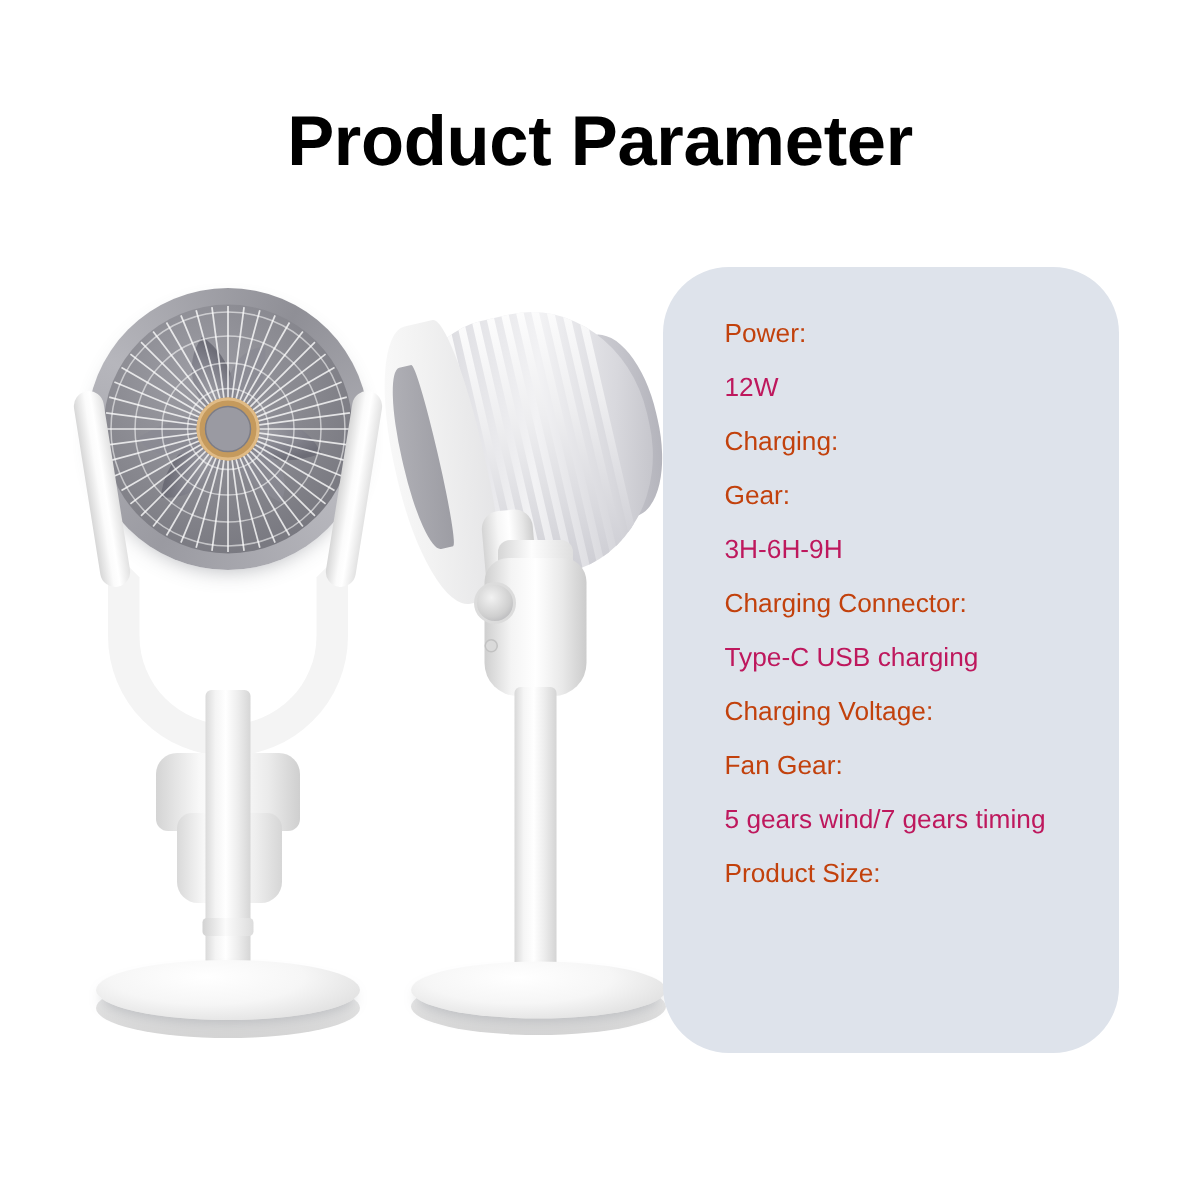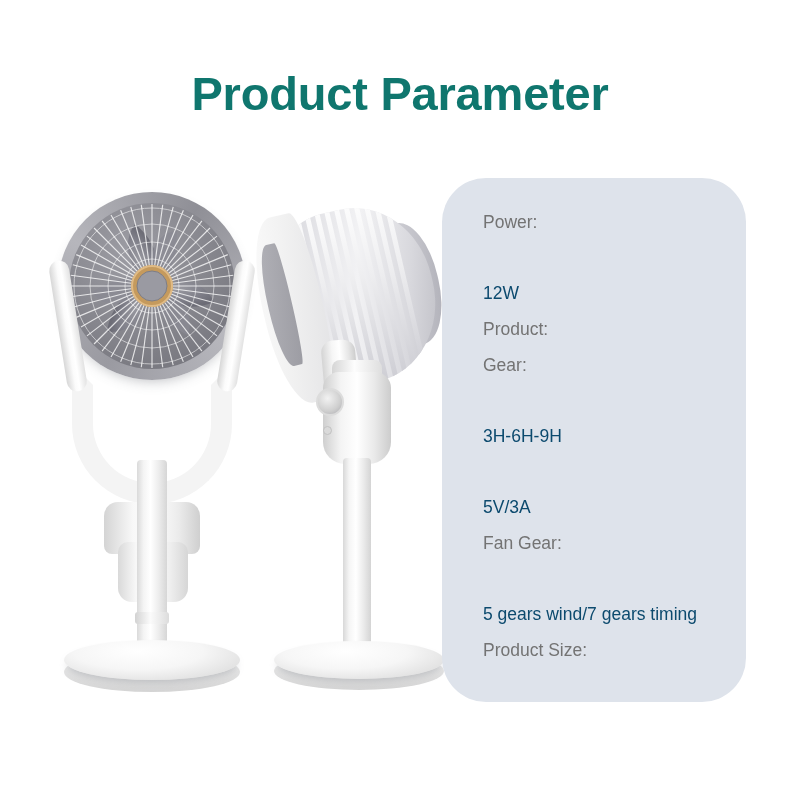--- a/index.html
+++ b/index.html
@@ -22,21 +22,21 @@
   
   #page-title {
     position: absolute;
     left: 0;
     top: 66px;
     width: 800px;
     text-align: center;
     font-size: 47px;
     font-weight: bold;
     letter-spacing: -0.2px;
-    color: #0f766e;
+    color: #000000;
     white-space: nowrap;
   }
 
   
   #spec-panel {
     position: absolute;
     left: 442px;
     top: 178px;
     width: 304px;
     height: 524px;
@@ -53,22 +53,22 @@
 
   .spec-row { display: block; }
 
   .spec-label,
   .spec-value {
     display: block;
     font-size: 17.5px;
     line-height: 36px;
     white-space: nowrap;
   }
-  .spec-label { color: #737373; }
-  .spec-value { color: #0c4a6e; margin-top: 35px; }
+  .spec-label { color: #c2410c; }
+  .spec-value { color: #be185d; }
 
   
   #fan-front {
     position: absolute;
     left: 36px;
     top: 184px;
     width: 232px;
     height: 508px;
   }
 
@@ -394,31 +394,35 @@
 
   <div id="spec-panel">
     <div id="spec-list">
 
       <div class="spec-row">
         <span class="spec-label">Power:</span>
         <span class="spec-value">12W</span>
       </div>
 
       <div class="spec-row">
-        <span class="spec-label">Product:</span>
+        <span class="spec-label">Charging:</span>
       </div>
 
       <div class="spec-row">
         <span class="spec-label">Gear:</span>
         <span class="spec-value">3H-6H-9H</span>
       </div>
 
-
-      <div class="spec-row">
-        <span class="spec-value">5V/3A</span>
+      <div class="spec-row">
+        <span class="spec-label">Charging Connector:</span>
+        <span class="spec-value">Type-C USB charging</span>
+      </div>
+
+      <div class="spec-row">
+        <span class="spec-label">Charging Voltage:</span>
       </div>
 
       <div class="spec-row">
         <span class="spec-label">Fan Gear:</span>
         <span class="spec-value">5 gears wind/7 gears timing</span>
       </div>
 
       <div class="spec-row">
         <span class="spec-label">Product Size:</span>
       </div>

